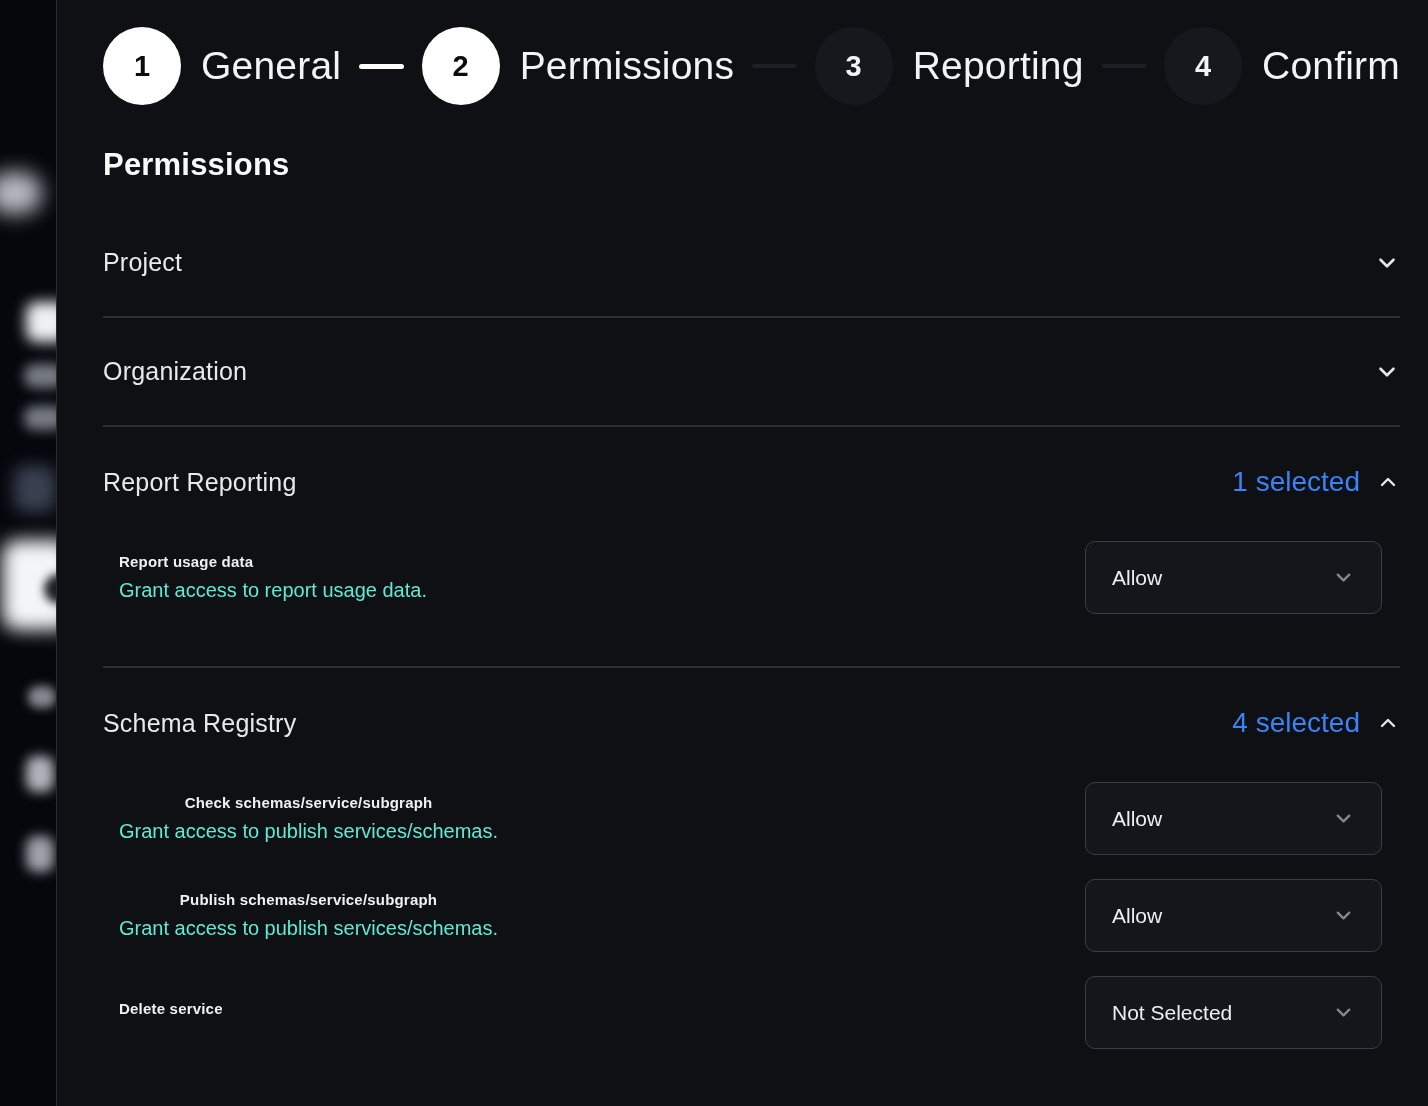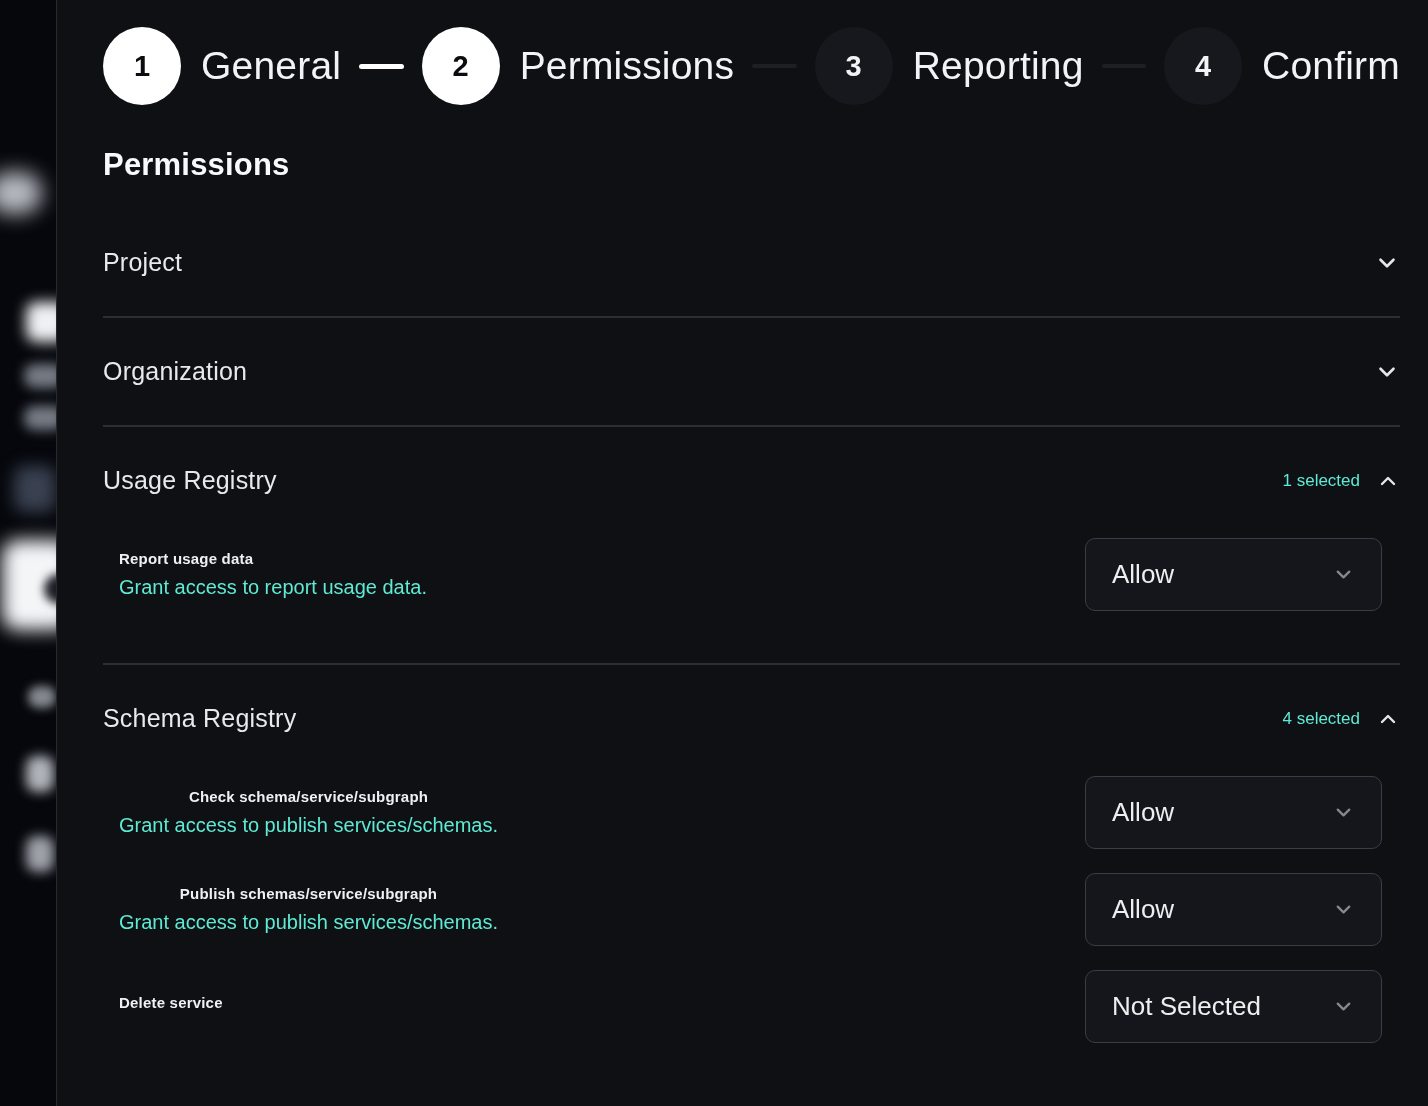--- a/index.html
+++ b/index.html
@@ -56,41 +56,41 @@
   
   .sections { margin-top: 26px; }
   .section { border-bottom: 2px solid #2e2f34; }
   .section:last-child { border-bottom: none; text-align: center; }
   .section-header {
     display: flex; align-items: center; justify-content: space-between;
     padding: 39px 0; cursor: pointer;
   }
   .section-title { font-size: 25px; font-weight: 400; color: #e7e9ec; letter-spacing: .2px; }
   .header-right { display: flex; align-items: center; gap: 16px; }
-  .selected-count { font-size: 17px; color: #5eead4; }
+  .selected-count { font-size: 28px; color: #3b82f6; }
   .chev-header { flex: none; }
 
   .section-body { padding: 4px 0 40px 16px; }
 
   .perm-row {
     display: flex; align-items: center; justify-content: space-between;
     padding-right: 18px; margin-bottom: 24px;
   }
   .perm-row:last-child { margin-bottom: 12px; }
   .perm-title { font-size: 15px; font-weight: 700; color: #eef0f2; margin-bottom: 9px; letter-spacing: .2px; }
   .perm-desc  { font-size: 20px; font-weight: 400; color: #5eead4; }
 
   
   .select-box {
     width: 297px; height: 73px; flex: none;
     background: #15161b; border: 1px solid #3c3d43; border-radius: 10px;
     display: flex; align-items: center; justify-content: space-between;
     padding: 0 26px; cursor: pointer;
   }
-  .select-value { font-size: 26px; color: #eceef0; }
+  .select-value { font-size: 21px; color: #eceef0; }
 </style>
 </head>
 <body>
 
 <div class="backdrop">
   <div class="blob blob-pill"></div>
   <div class="blob blob-boldtext"></div>
   <div class="blob blob-text1"></div>
   <div class="blob blob-text2"></div>
   <div class="blob blob-icon"></div>
@@ -146,21 +146,21 @@
         <div class="header-right">
           <svg class="chev-header" width="26" height="26" viewBox="0 0 24 24" fill="none" stroke="#e4e7ea" stroke-width="2.4" stroke-linecap="round" stroke-linejoin="round">
               <polyline points="6 9 12 15 18 9"></polyline>
             </svg>
         </div>
       </div>
     </div>
 
     <div class="section">
       <div class="section-header">
-        <div class="section-title">Usage Registry</div>
+        <div class="section-title">Report Reporting</div>
         <div class="header-right">
           <span class="selected-count">1 selected</span>
           <svg class="chev-header" width="24" height="24" viewBox="0 0 24 24" fill="none" stroke="#e4e7ea" stroke-width="2.4" stroke-linecap="round" stroke-linejoin="round">
               <polyline points="6 15 12 9 18 15"></polyline>
             </svg>
         </div>
       </div>
       <div class="section-body">
         <div class="perm-row">
           <div class="perm-text">
@@ -183,21 +183,21 @@
         <div class="header-right">
           <span class="selected-count">4 selected</span>
           <svg class="chev-header" width="24" height="24" viewBox="0 0 24 24" fill="none" stroke="#e4e7ea" stroke-width="2.4" stroke-linecap="round" stroke-linejoin="round">
               <polyline points="6 15 12 9 18 15"></polyline>
             </svg>
         </div>
       </div>
       <div class="section-body">
         <div class="perm-row">
           <div class="perm-text">
-            <div class="perm-title">Check schema/service/subgraph</div>
+            <div class="perm-title">Check schemas/service/subgraph</div>
             <div class="perm-desc">Grant access to publish services/schemas.</div>
           </div>
           <div class="select-box">
             <span class="select-value">Allow</span>
             <svg width="23" height="23" viewBox="0 0 24 24" fill="none" stroke="#85888e" stroke-width="2.4" stroke-linecap="round" stroke-linejoin="round">
                 <polyline points="6 9 12 15 18 9"></polyline>
               </svg>
           </div>
         </div>
         <div class="perm-row">

